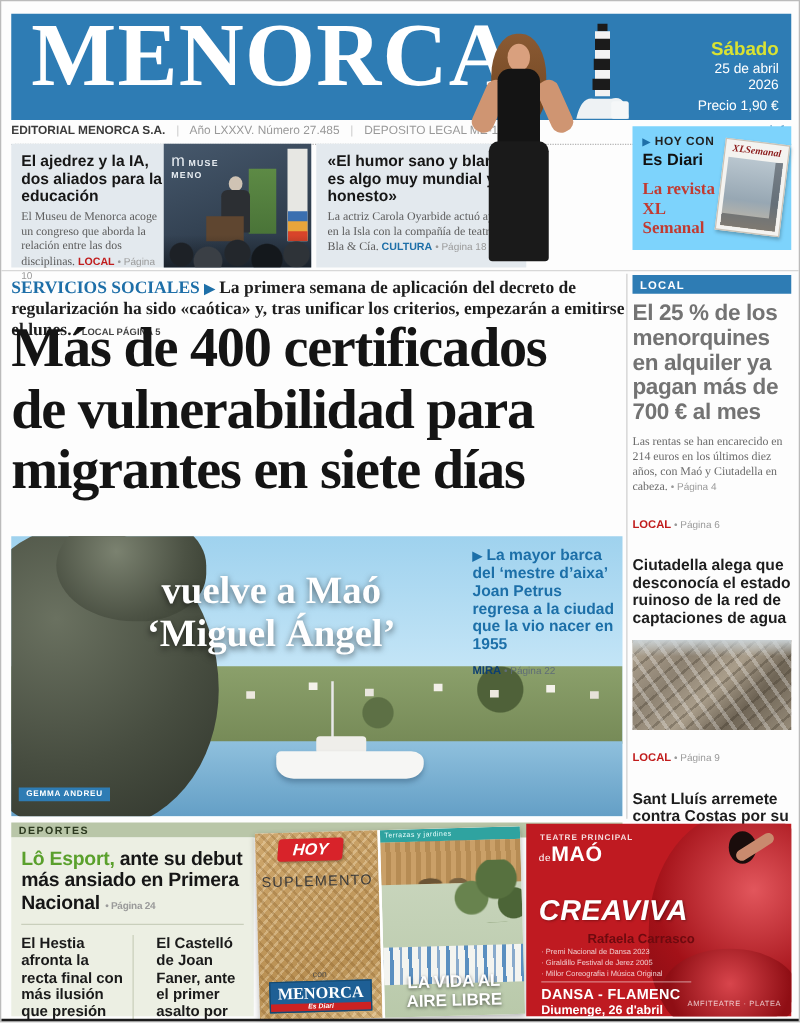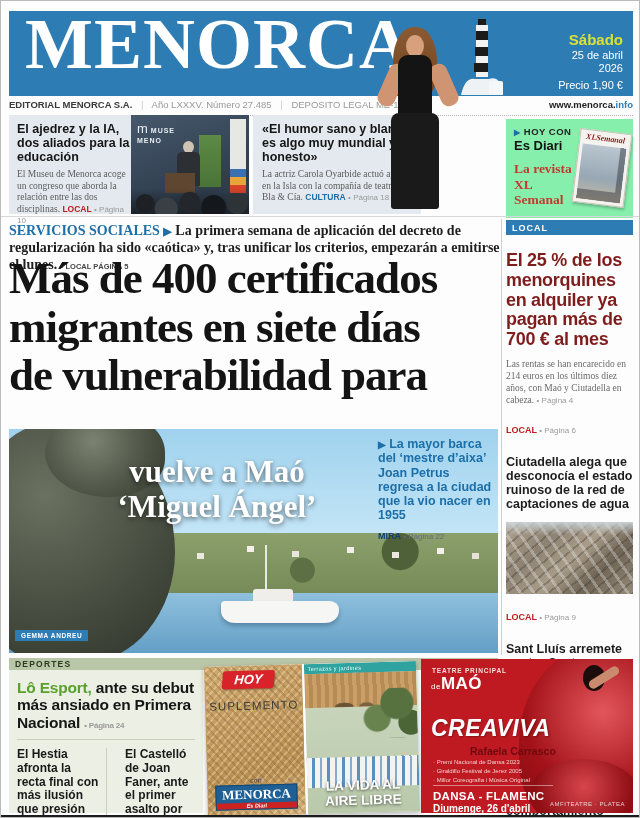--- a/index.html
+++ b/index.html
@@ -30,21 +30,21 @@
   .imprint b { color:#3a3a3a; }
   .imprint .sep { color:#ccc; margin:0 6px; }
   .imprint-web { float:right; font-weight:bold; color:#222; }
   .imprint-web .suffix { color:#2e7cb4; }
 
   
   .tbox { background:#e3e9ee; }
   .tbox1 { left:8px; top:114px; width:240px; height:99px; }
   .tbox1-text { position:absolute; left:8px; top:7px; width:116px; }
   .tbox2 { left:252px; top:114px; width:168px; height:99px; padding:7px 9px; }
-  .tbox3 { left:505px; top:118px; width:127px; height:99px; background:#86efac; padding:7px 8px; }
+  .tbox3 { left:505px; top:100px; width:127px; height:99px; background:#7dd3fc; padding:7px 8px; }
   .tstory-title { font-weight:900; font-size:12.5px; line-height:1.12; color:#161616; }
   .tstory-body { font-family:"Liberation Serif", serif; font-size:9.5px; color:#5c5c5c;
     line-height:1.22; margin-top:5px; }
   .lbl-red { color:#c11c1c; font-weight:bold; font-size:8.5px; font-family:"Liberation Sans",sans-serif; }
   .lbl-blue { color:#1e6fa8; font-weight:bold; font-size:8.5px; font-family:"Liberation Sans",sans-serif; }
   .lbl-page { color:#9a9a9a; font-size:8px; font-family:"Liberation Sans",sans-serif; }
 
   
   .museum { position:absolute; right:0; top:0; width:118px; height:99px; overflow:hidden;
     background:linear-gradient(160deg,#46586c,#2f3d4d 70%); }
@@ -146,21 +146,21 @@
     text-shadow:none; }
   .mp-ref .pg { color:#5f6d77; font-size:8px; font-weight:normal; }
   .mp-credit { position:absolute; left:6px; bottom:12px; background:#2e7cb4; color:#fff;
     font-size:6.5px; font-weight:bold; letter-spacing:.6px; padding:2px 6px; }
 
   
   .v-divider { left:500px; top:218px; width:1px; height:436px; background:#d0d0d0; }
   .sidebar { left:505px; top:219px; width:127px; }
   .sb-localbar { background:#2e7cb4; color:#fff; font-size:9px; font-weight:bold;
     letter-spacing:1px; padding:3px 6px 2px; }
-  .sb-title { font-weight:900; font-size:18px; line-height:1.1; color:#7f1d1d; margin-top:16px;
+  .sb-title { font-weight:900; font-size:18px; line-height:1.1; color:#737373; margin-top:6px;
     letter-spacing:-0.3px; }
   .sb-body { font-family:"Liberation Serif", serif; font-size:9.5px; color:#6a6a6a;
     line-height:1.28; margin-top:8px; }
   .sb-story { margin-top:12px; }
   .sb-story-title { font-weight:bold; font-size:12.5px; line-height:1.14; color:#1d1d1d; margin-top:18px; }
   .rubble { width:127px; height:72px; margin-top:10px;
     background:
       linear-gradient(rgba(205,214,219,.9), transparent 18%),
       repeating-linear-gradient(55deg, rgba(255,255,255,.28) 0 3px, transparent 3px 11px),
       repeating-linear-gradient(-40deg, rgba(60,52,40,.3) 0 2px, transparent 2px 9px),
@@ -328,22 +328,22 @@
     </div>
   </div>
 
   <div class="abs rule-top"></div>
   <div class="abs kicker">
     <span class="kicker-section">SERVICIOS SOCIALES</span>
     <span class="kicker-arrow">▶</span><span> La primera semana de aplicación del decreto de regularización ha sido «caótica» y, tras unificar los criterios, empezarán a emitirse el lunes. </span><span class="kicker-ref">▪ LOCAL PÁGINA 5</span>
   </div>
   <div class="abs headline">
     <div>Más de 400 certificados</div>
+    <div>de vulnerabilidad para</div>
     <div>migrantes en siete días</div>
-    <div>de vulnerabilidad para</div>
   </div>
 
   <div class="abs main-photo">
     <div class="mp-hill"></div>
     <div class="mp-houses"></div>
     <div class="mp-water"></div>
     <div class="mp-mast"></div>
     <div class="mp-cabin"></div>
     <div class="mp-hull"></div>
     <div class="mp-statue"></div>

